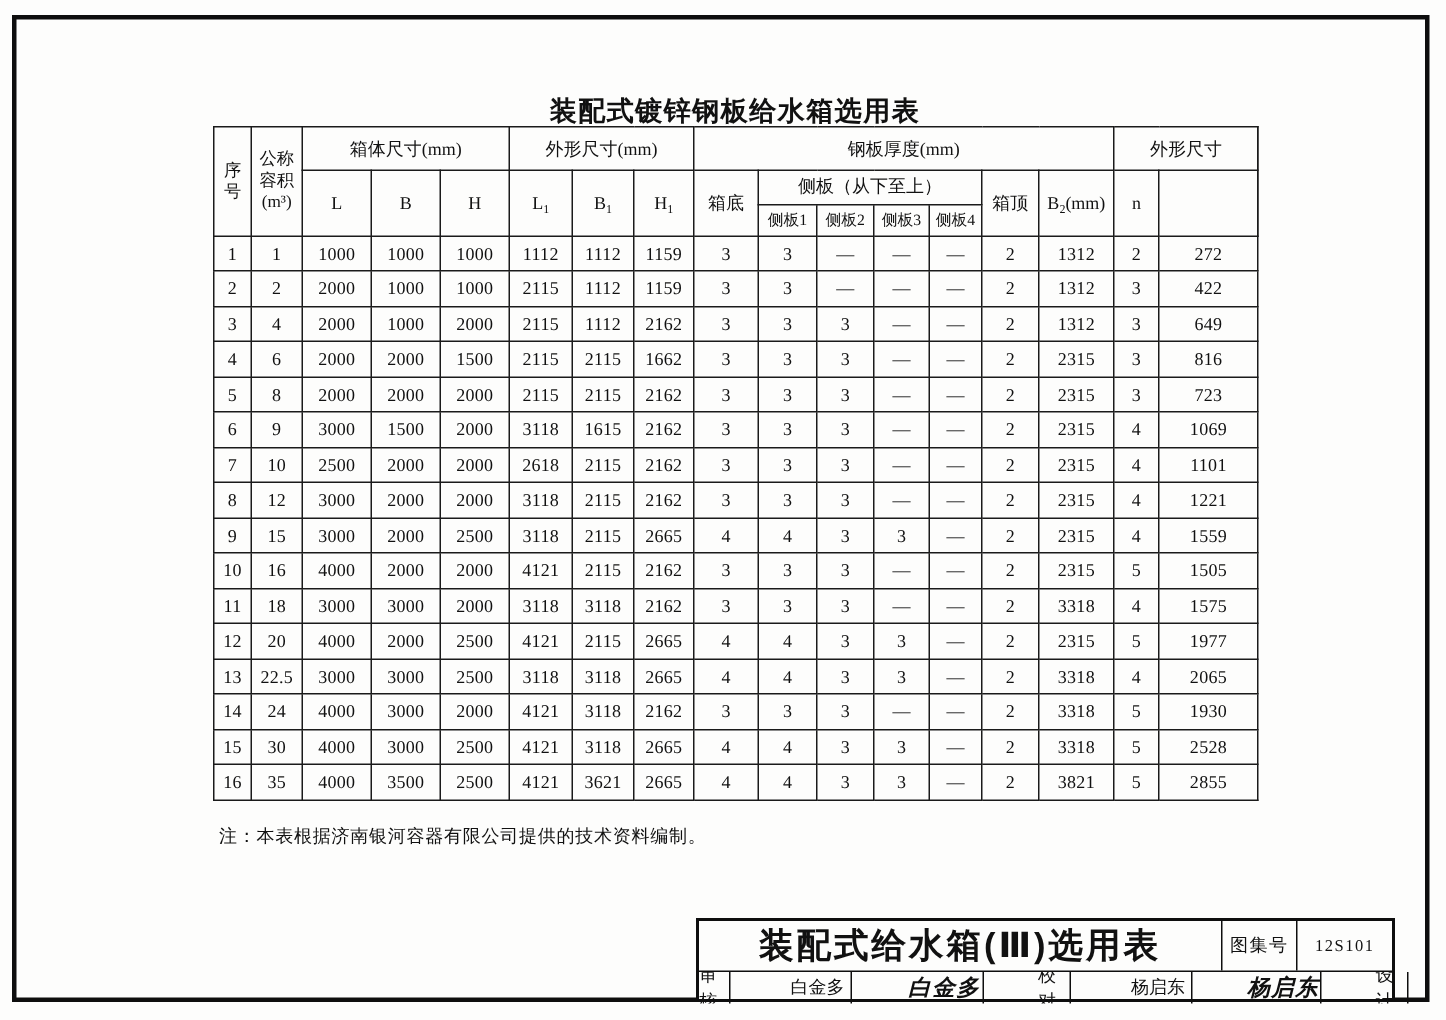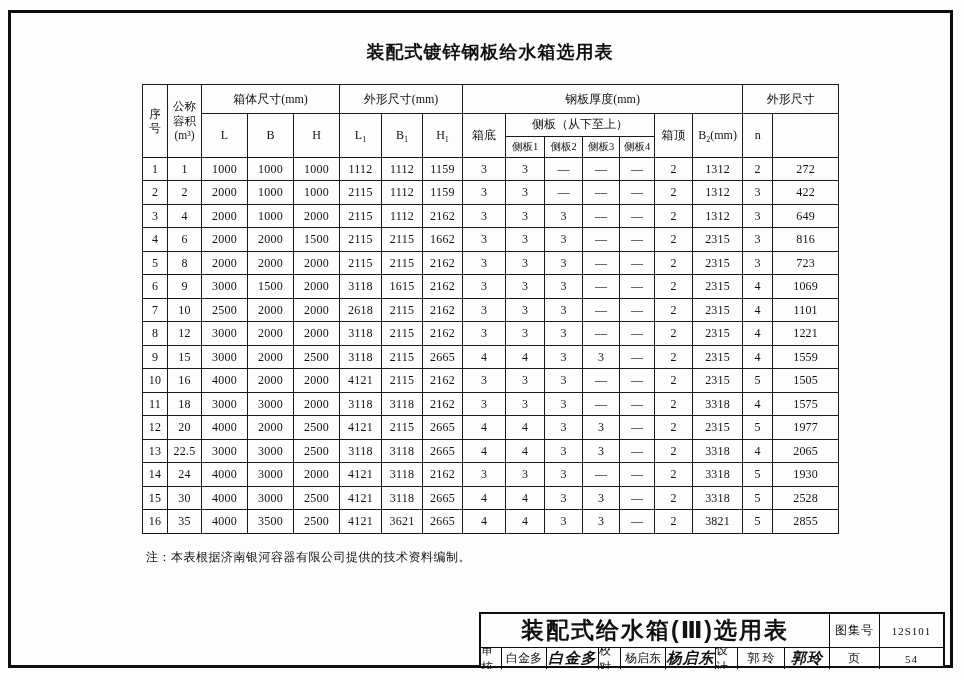--- a/index.html
+++ b/index.html
@@ -9,21 +9,21 @@
     background:#fdfdfc;
     font-family:"Liberation Serif","DejaVu Serif",serif;
     color:#111;
     overflow:hidden;
   }
   .frame{
     position:absolute;left:8px;top:10px;width:945px;height:658px;
     border:3px solid #0e0e0e;box-sizing:border-box;
   }
   .table-title{
-    position:absolute;left:142px;top:40px;width:696px;
+    position:absolute;left:142px;top:62px;width:696px;
     text-align:center;font-size:18px;font-weight:bold;
     letter-spacing:1px;
     font-family:"Liberation Sans","DejaVu Sans",sans-serif;
   }
   table.sel{
     position:absolute;left:142px;top:84px;width:696px;
     border-collapse:collapse;table-layout:fixed;
     font-size:12px;
   }
   table.sel th,table.sel td{
@@ -38,26 +38,26 @@
   table.sel tbody td{height:22.5px;font-size:12px;letter-spacing:0.2px;}
   .pre{white-space:pre-line;line-height:1.25;font-size:11.5px;}
   .subhdr{font-size:10.5px;}
   sub.sd{font-size:8px;vertical-align:-3px;line-height:0;}
   .note{
     position:absolute;left:146px;top:549px;
     font-size:12px;letter-spacing:0.5px;
   }
   
   .tb{
-    position:absolute;left:479px;top:612px;width:466px;height:56px;
+    position:absolute;left:464px;top:612px;width:466px;height:56px;
     box-sizing:border-box;border:2px solid #0e0e0e;background:#fdfdfc;
     font-family:"Liberation Serif","DejaVu Serif",serif;
   }
   .tb-top{display:grid;grid-template-columns:349px 50px 63px;height:33px;border-bottom:1px solid #0e0e0e;}
-  .tb-bot{display:grid;grid-template-columns:21px 45px 52px 22px 45px 50px 22px 47px 45px 50px 63px;height:21px;}
+  .tb-bot{display:grid;grid-template-columns:21px 45px 52px 22px 45px 50px 22px 47px 45px 50px 63px;height:21px;gap:36px;}
   .tb-top>div,.tb-bot>div{
     display:flex;align-items:center;justify-content:center;
     border-right:1px solid #0e0e0e;box-sizing:border-box;overflow:hidden;
   }
   .tb-top>div:last-child,.tb-bot>div:last-child{border-right:none;}
   .tb-maintitle{
     font-size:23px;font-weight:bold;letter-spacing:2px;
     font-family:"Liberation Sans","DejaVu Sans",sans-serif;
   }
   .tb-label{font-size:12px;letter-spacing:1px;}

